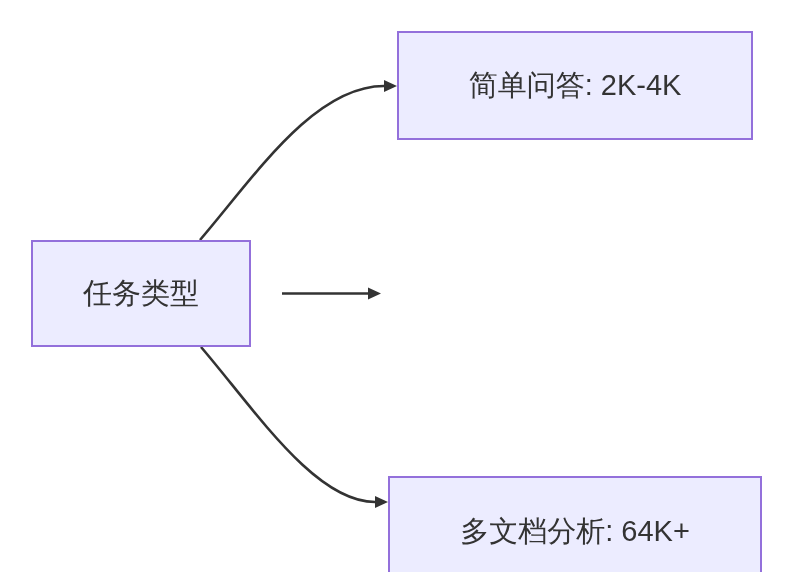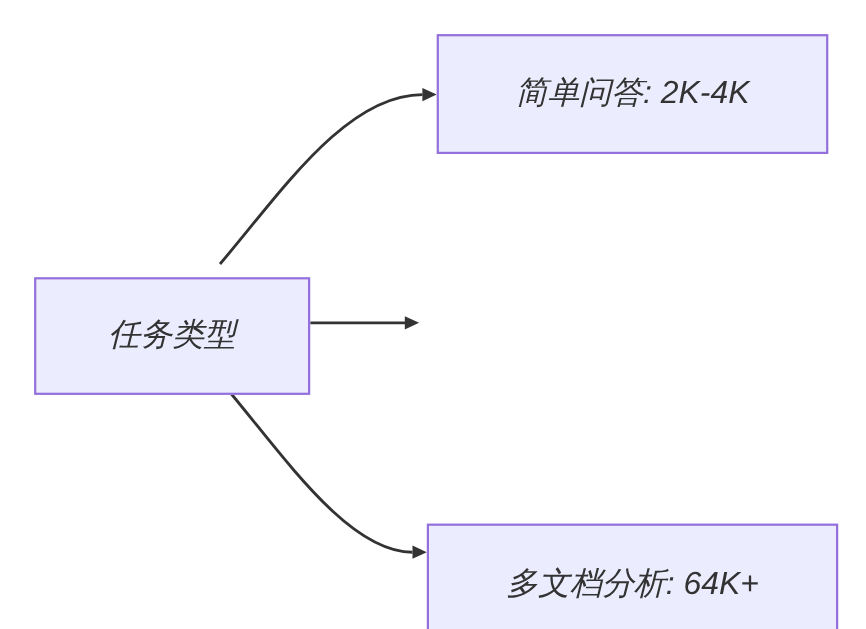--- a/index.html
+++ b/index.html
@@ -37,23 +37,22 @@
     display: flex;
     align-items: center;
     justify-content: center;
     background: var(--node-fill);
     border: 2.6px solid var(--node-border);
     color: var(--text);
     font-size: 29px;
     line-height: 1.2;
     text-align: center;
     white-space: nowrap;
-    font-style: italic;
   }
-  .node-root   { left: 31px;  top: 252px; width: 251px; height: 107px; }
+  .node-root   { left: 31px;  top: 240px; width: 220px; height: 107px; }
   .node-top    { left: 397px; top: 31px;  width: 356px; height: 109px; }
   .node-middle { left: 381px; top: 238px; width: 387px; height: 111px; }
   .node-bottom { left: 388px; top: 447px; width: 374px; height: 111px; margin-top: 29px; }
 </style>
 </head>
 <body>
 
 <div class="canvas">
 
   <svg class="edges" viewBox="0 0 787 572" xmlns="http://www.w3.org/2000/svg">

